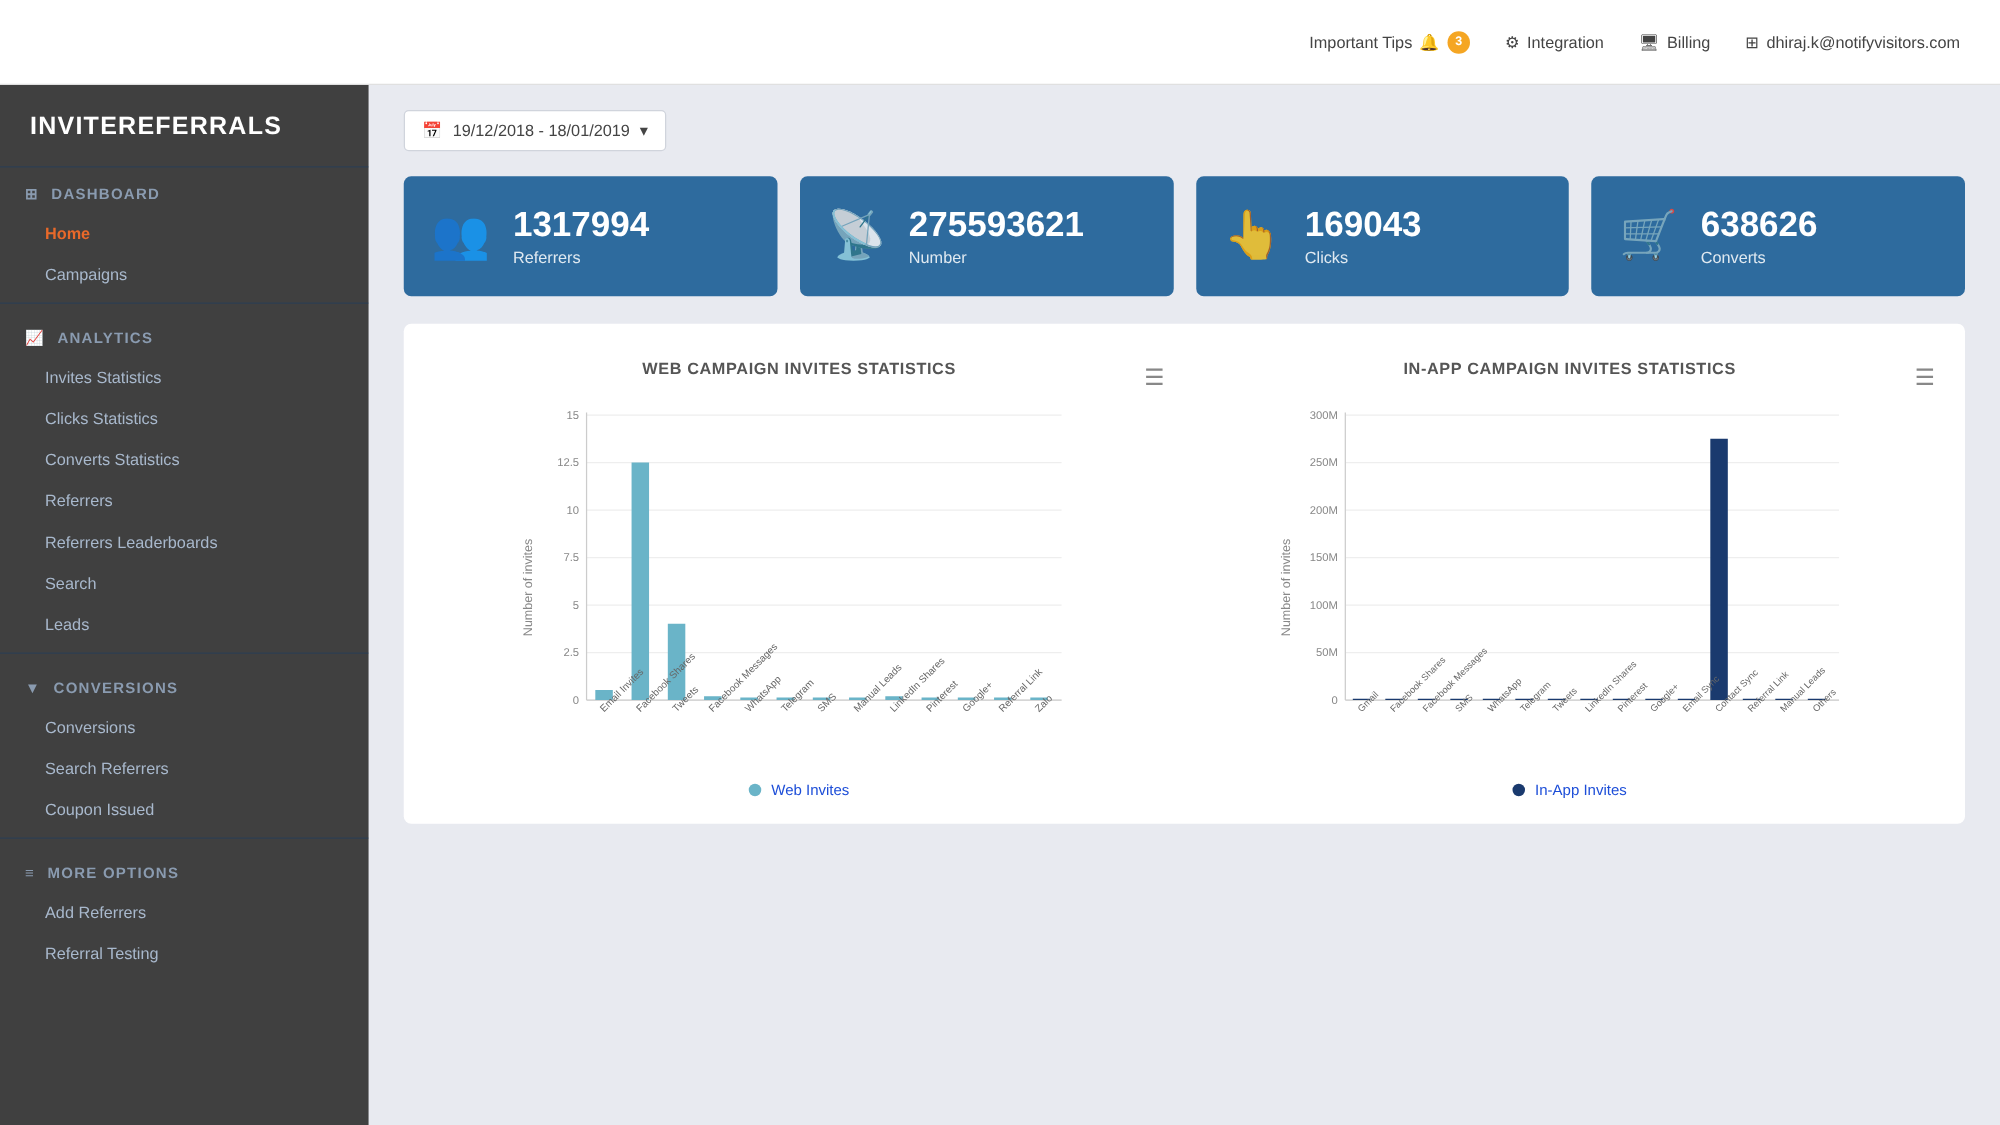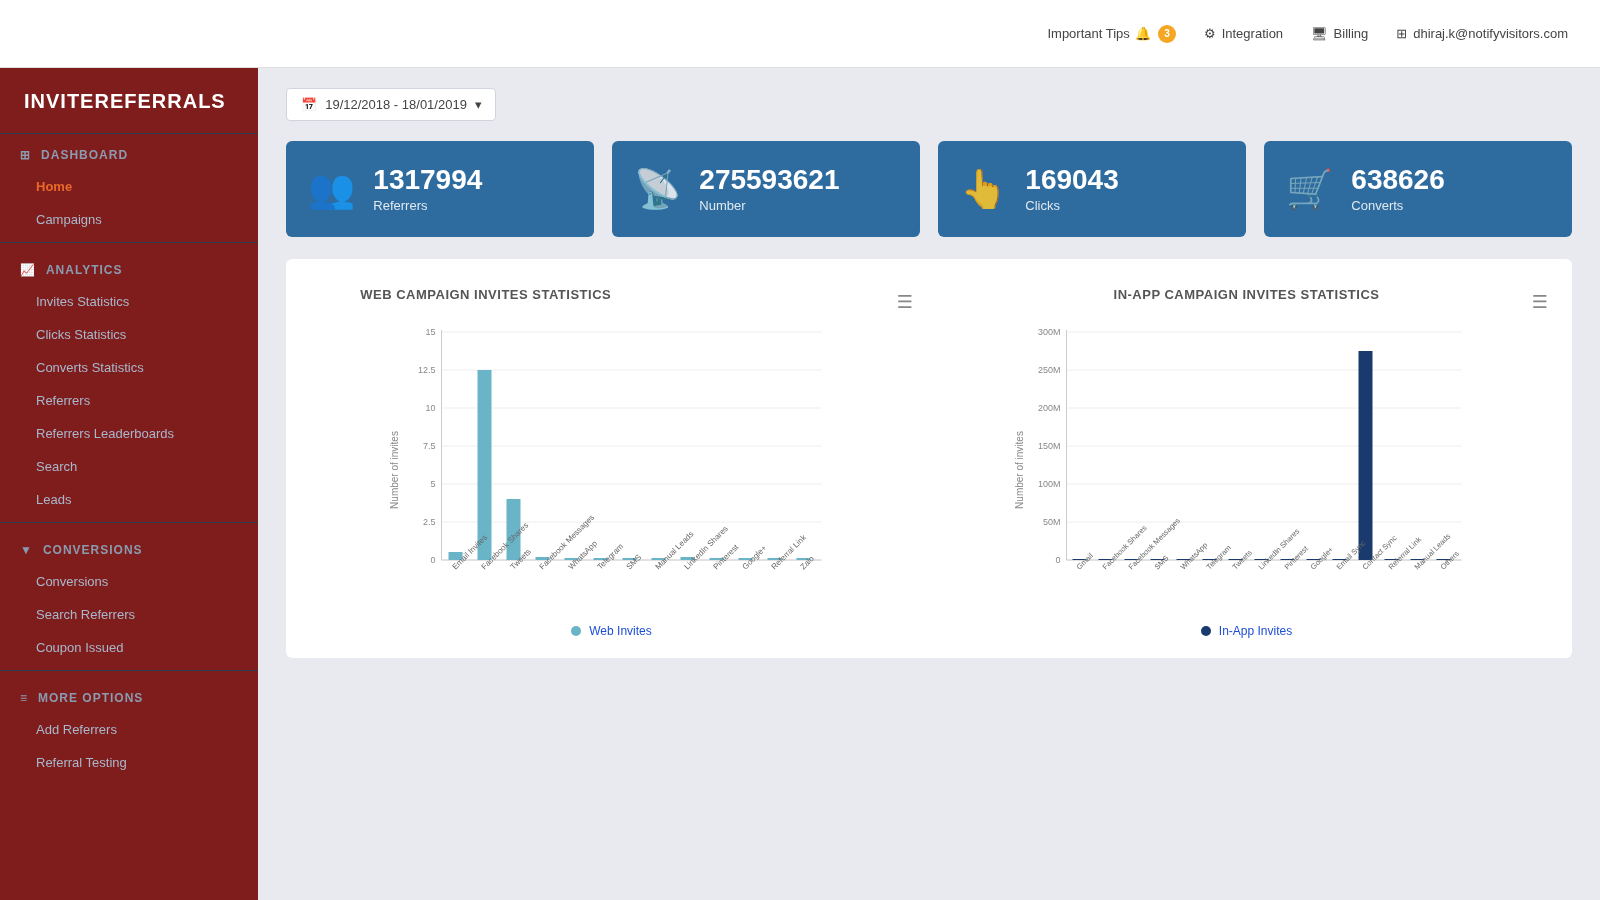--- a/index.html
+++ b/index.html
@@ -29,22 +29,22 @@
       font-size: 10px;
       display: flex; align-items: center; justify-content: center;
       font-weight: bold;
     }
 
     
     .layout { display: flex; flex: 1; overflow: hidden; }
 
     
     .sidebar {
-      width: 258px;
-      background: #7f1d1d;
+      width: 295px;
+      background: #404040;
       color: #c8d0da;
       display: flex;
       flex-direction: column;
       overflow-y: auto;
       flex-shrink: 0;
     }
     .sidebar::-webkit-scrollbar { width: 4px; }
     .sidebar::-webkit-scrollbar-thumb { background: #3a4f66; }
 
     .sidebar-logo {
@@ -307,21 +307,21 @@
     </div>
   </div>
         </div>
 
       
       <div class="charts-row">
 
         <div class="chart-container">
           <div style="display:flex;align-items:center;justify-content:space-between;">
             <span style="flex:1"></span>
-            <span class="chart-title" style="flex:10;text-align:left;">WEB CAMPAIGN INVITES STATISTICS</span>
+            <span class="chart-title" style="flex:10;text-align:center;">WEB CAMPAIGN INVITES STATISTICS</span>
             <span style="flex:1;text-align:right;">
               <span class="chart-menu-btn">☰</span>
             </span>
           </div>
           <div class="chart-svg-wrap">
             <svg viewBox="0 0 460 290" width="100%" height="290">
 
               <text transform="rotate(-90, 16, 150)" x="16" y="150" text-anchor="middle" font-size="10" fill="#888">Number of invites</text>
 
               <line x1="60" y1="240" x2="440" y2="240" class="grid-line"></line>

